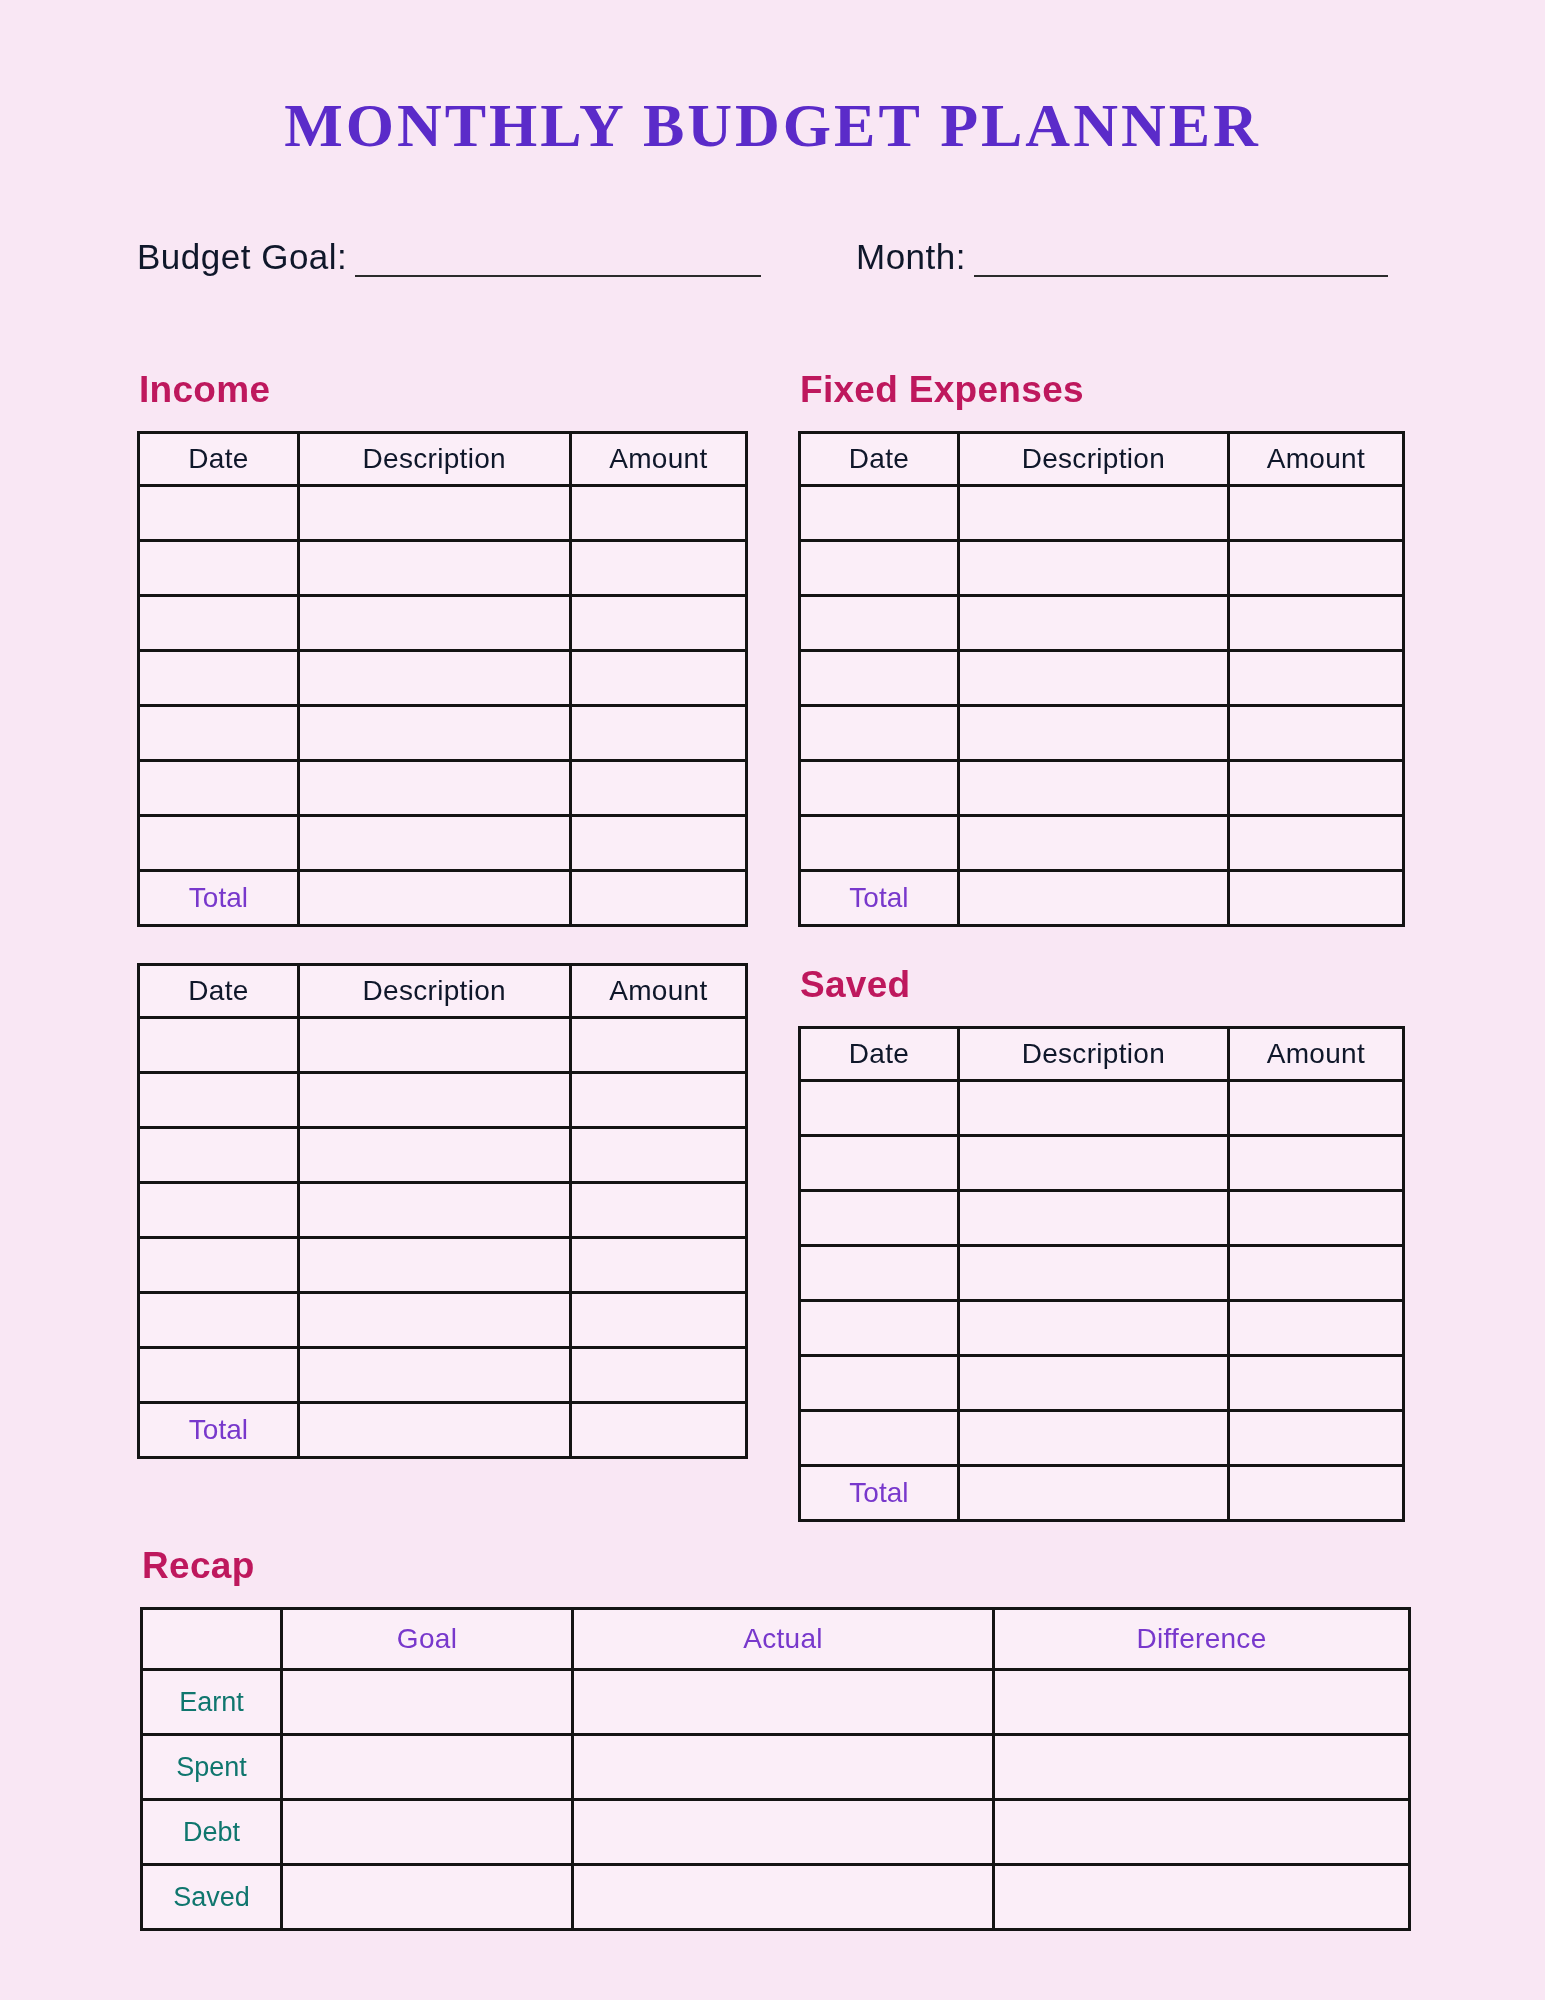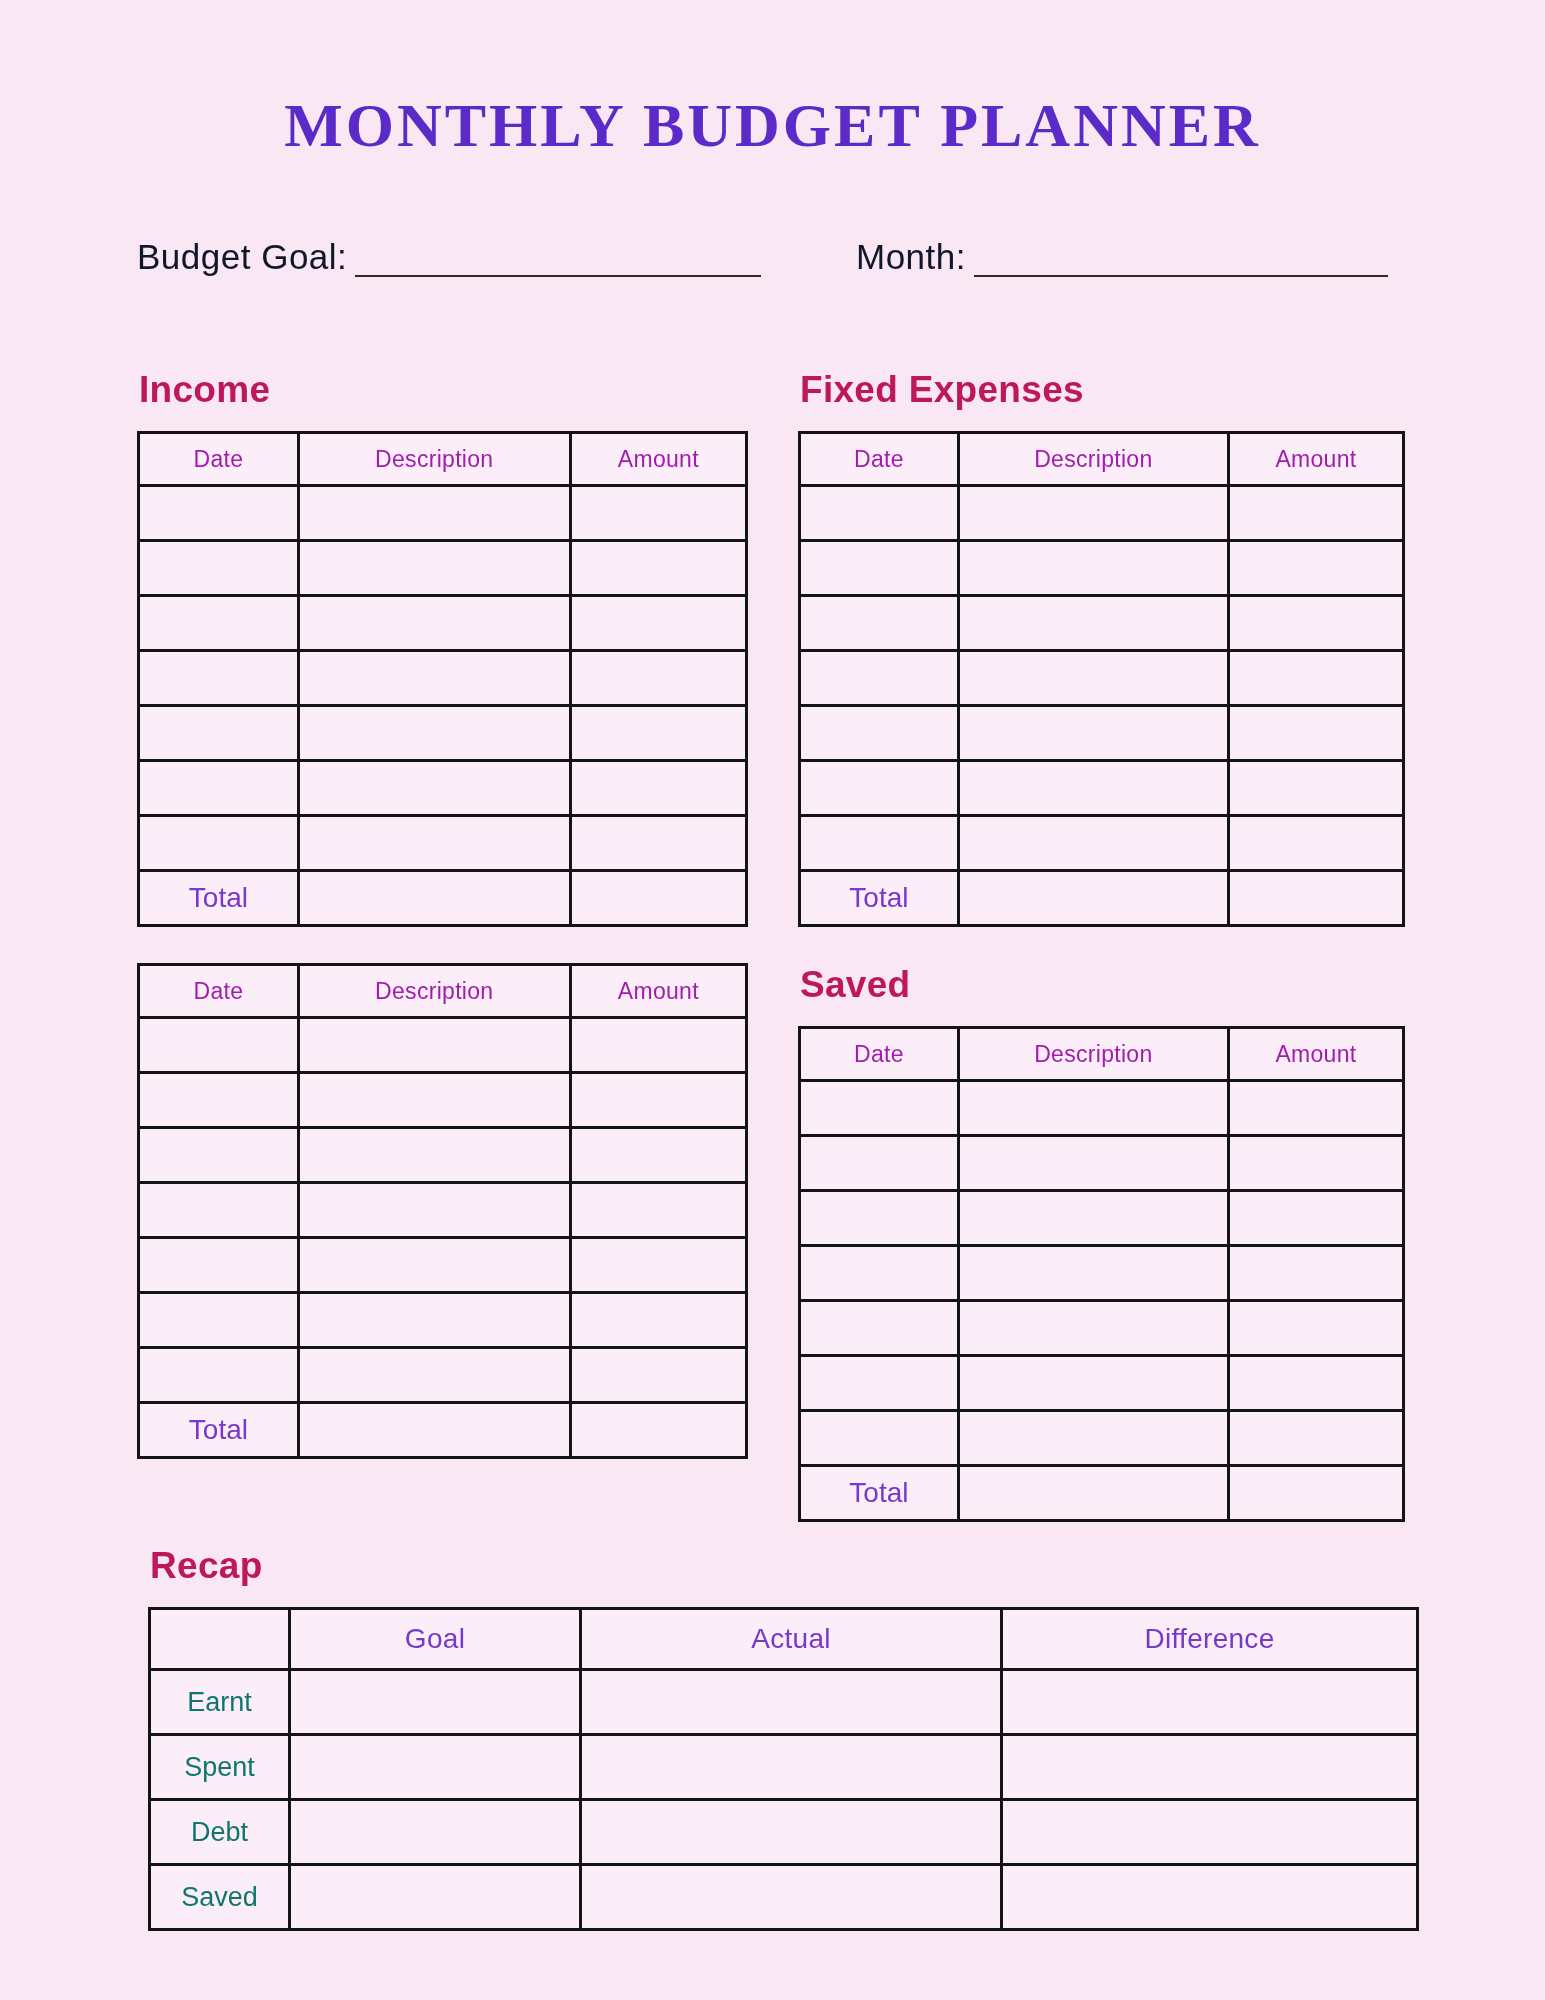--- a/index.html
+++ b/index.html
@@ -55,34 +55,34 @@
     background:#FBEEF8;
     table-layout:fixed;
   }
   table.sheet th,table.sheet td,
   table.recap-table th,table.recap-table td{
     border:3px solid #141414;
     padding:0;
   }
   table.sheet thead th{
     height:50px;
-    font-weight:400;font-size:23px;
-    color:#a21caf;text-align:center;
+    font-weight:400;font-size:28px;
+    color:#0f172a;text-align:center;
     letter-spacing:0.3px;
   }
   table.sheet tbody td{height:52px;}
   td.total-label,table.sheet thead th{vertical-align:middle;}
   td.total-label{
     font-size:28px;color:#7838CC;text-align:center;
   }
   .col-date{width:26.3%;}
   .col-desc{width:44.7%;}
   .col-amount{width:29%;}
   
-  .recap-block{position:absolute;top:1544px;left:140px;width:1268px;margin-left:8px;}
+  .recap-block{position:absolute;top:1544px;left:140px;width:1268px;}
   table.recap-table thead th{
     height:58px;
     font-weight:400;font-size:28px;
     color:#7838CC;text-align:center;letter-spacing:0.3px;
     vertical-align:middle;
   }
   table.recap-table tbody td{height:62px;}
   td.recap-row-label{
     font-size:27px;color:#0f766e;text-align:center;vertical-align:middle;
   }

